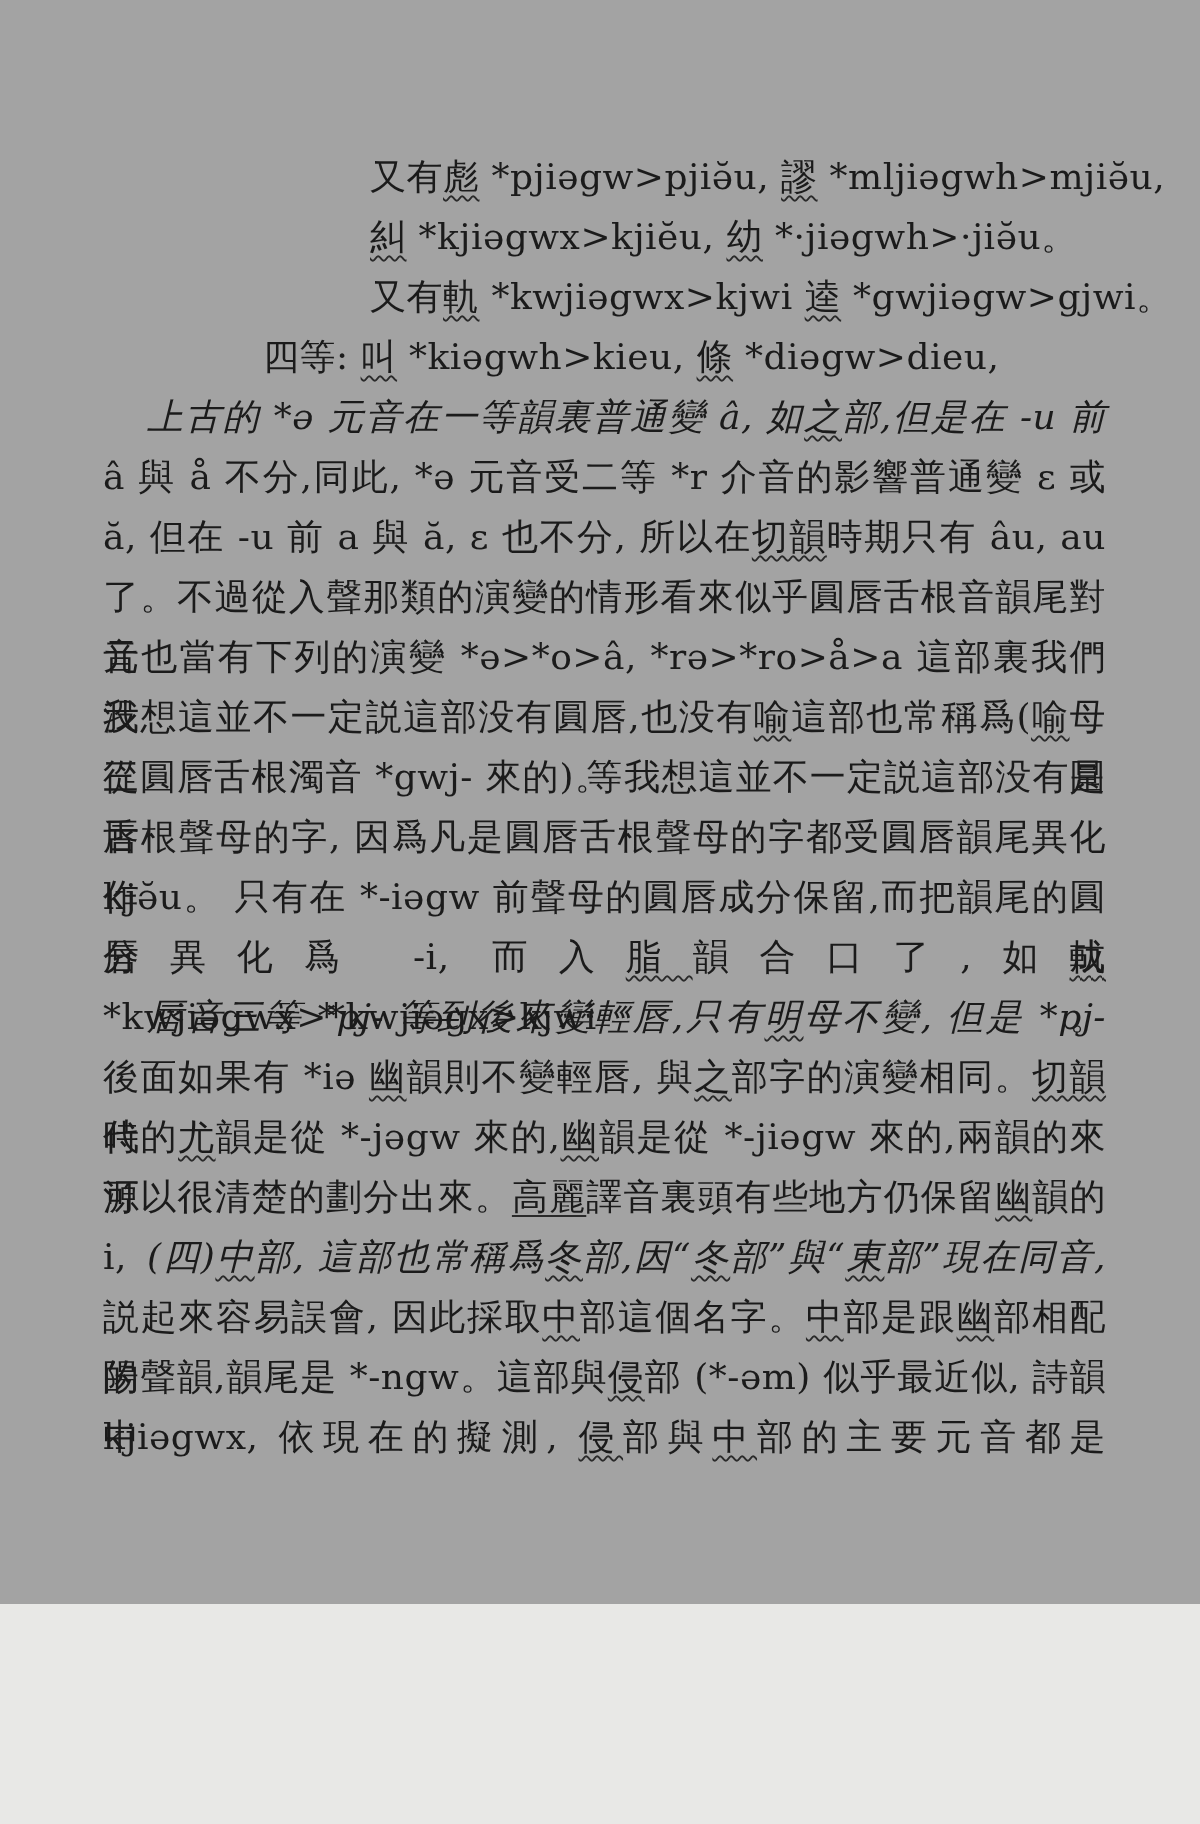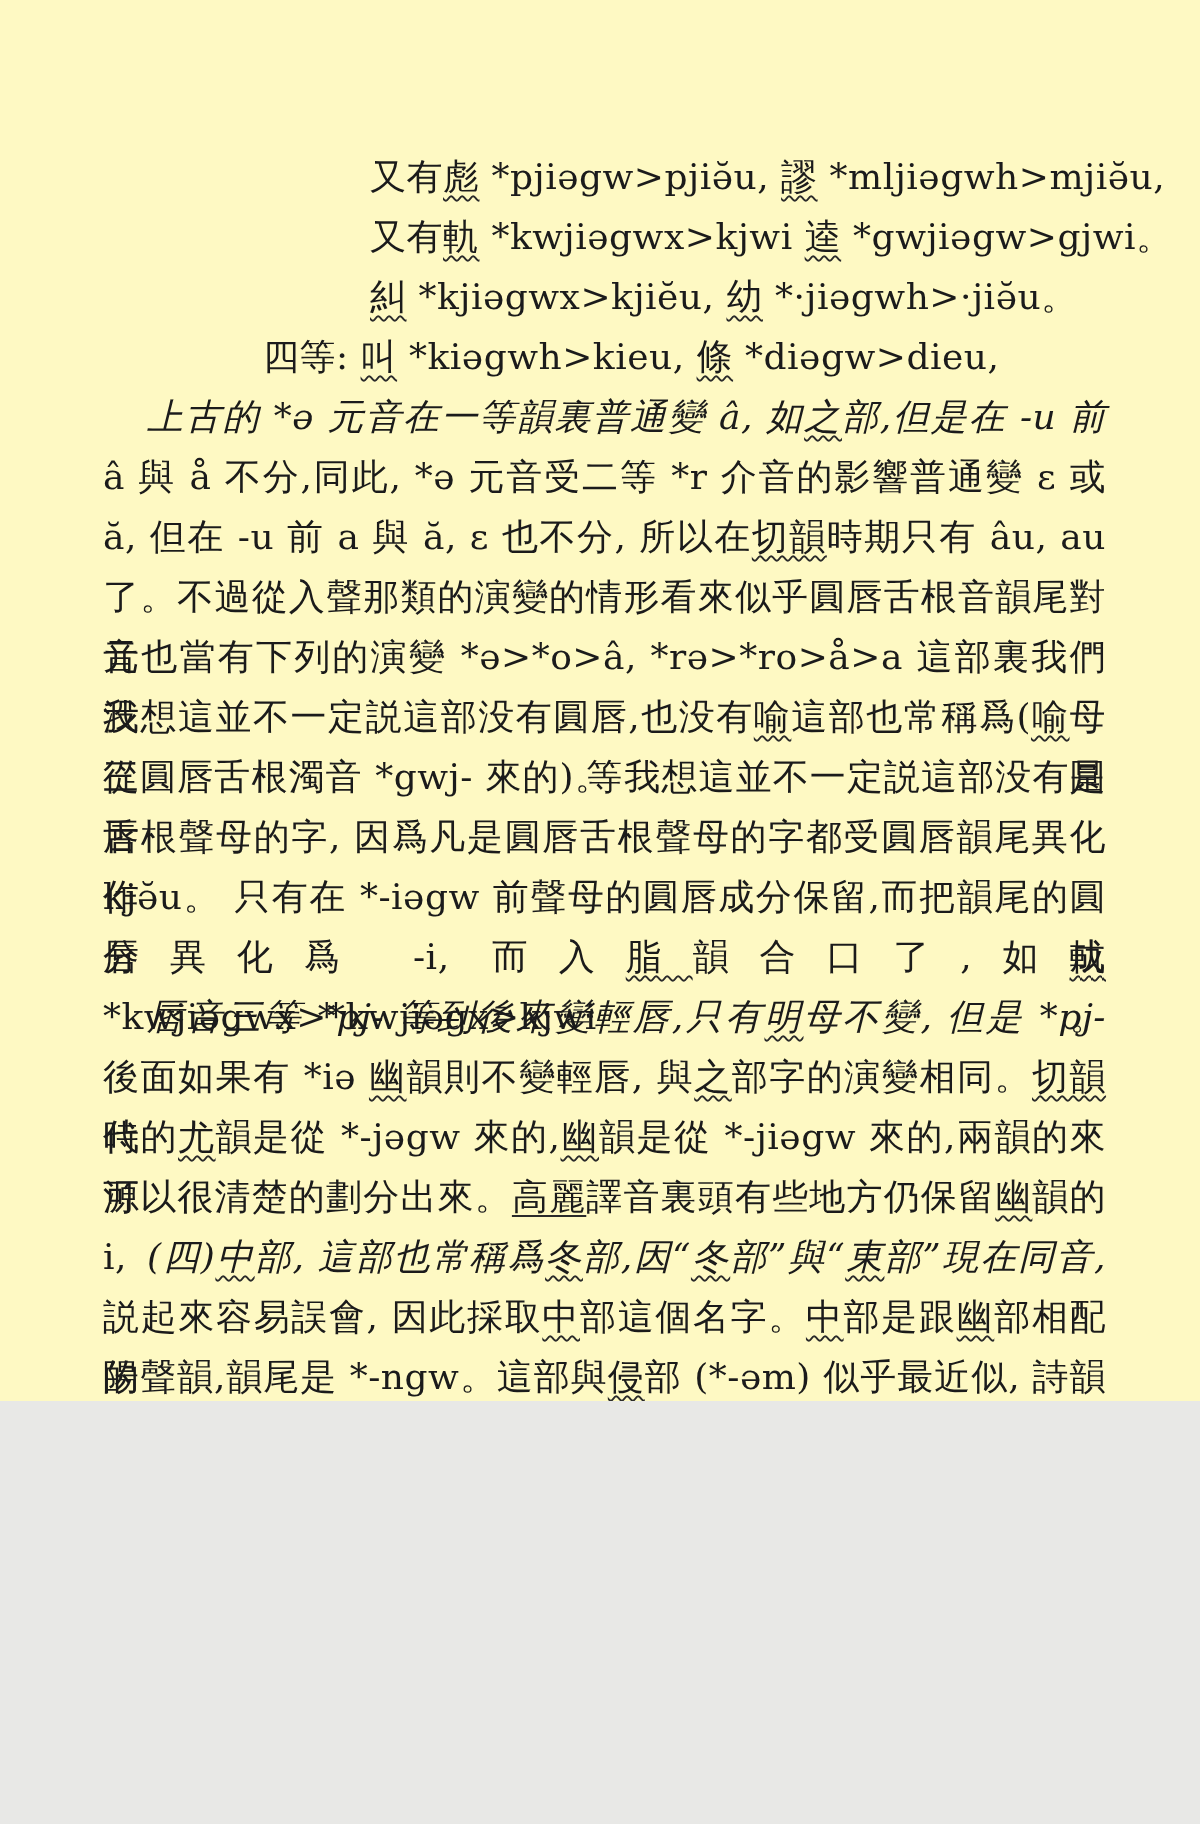--- a/index.html
+++ b/index.html
@@ -1,20 +1,20 @@
 <!DOCTYPE html>
 <html><head>
 <meta charset="utf-8">
 <style>
   html,body{margin:0;padding:0;background:#e8e8e6;}
   .page{
     position:relative;
-    width:1200px;height:1401px;
+    width:1200px;height:1604px;
     margin:0 auto;
-    background:#fef9c3;
+    background:#a3a3a3;
     overflow:hidden;
     font-family:"DejaVu Serif","Liberation Serif",serif;
     color:#1b1b1b;
   }
   .textblock{
     position:absolute;
     left:103px;top:147px;
     width:1003px;
   }
   .line{
@@ -54,22 +54,22 @@
     line-height:40px;
     color:#1b1b1b;
   }
 </style>
 </head>
 <body>
 
 <div class="page">
   <div class="textblock" id="textblock">
       <div class="line ind-ex"><span>又有</span><span class="u-wavy">彪</span><span> *pjiəgw&gt;pjiə̆u,  </span><span class="u-wavy">謬</span><span> *mljiəgwh&gt;mjiə̆u,</span></div>
+      <div class="line ind-ex"><span class="u-wavy">糾</span><span> *kjiəgwx&gt;kjiĕu, </span><span class="u-wavy">幼</span><span> *·jiəgwh&gt;·jiə̆u。</span></div>
       <div class="line ind-ex"><span>又有</span><span class="u-wavy">軌</span><span> *kwjiəgwx&gt;kjwi  </span><span class="u-wavy">逵</span><span> *gwjiəgw&gt;gjwi。</span></div>
-      <div class="line ind-ex"><span class="u-wavy">糾</span><span> *kjiəgwx&gt;kjiĕu, </span><span class="u-wavy">幼</span><span> *·jiəgwh&gt;·jiə̆u。</span></div>
       <div class="line ind-lbl"><span>四等: </span><span class="u-wavy">叫</span><span> *kiəgwh&gt;kieu,  </span><span class="u-wavy">條</span><span> *diəgw&gt;dieu,</span></div>
       <div class="line ind-p j"><span>上古的 *ə 元音在一等韻裏普通變 â, 如</span><span class="u-wavy">之</span><span>部,但是在 -u 前</span></div>
       <div class="line  j"><span>â 與 å 不分,同此, *ə 元音受二等 *r 介音的影響普通變 ε 或</span></div>
       <div class="line  j"><span>ă, 但在 -u 前 a 與 ă, ε 也不分, 所以在</span><span class="u-wavy">切韻</span><span>時期只有 âu, au</span></div>
       <div class="line  j"><span>了。不過從入聲那類的演變的情形看來似乎圓唇舌根音韻尾對元</span></div>
       <div class="line  j"><span>音也當有下列的演變 *ə&gt;*o&gt;â, *rə&gt;*ro&gt;å&gt;a 這部裏我們没</span></div>
       <div class="line  j"><span>我想這並不一定説這部没有圓唇,也没有</span><span class="u-wavy">喻</span><span>這部也常稱爲(</span><span class="u-wavy">喻</span><span>母三等是</span></div>
       <div class="line  j"><span>從圓唇舌根濁音 *gwj- 來的)。 我想這並不一定説這部没有圓唇</span></div>
       <div class="line  j"><span>舌根聲母的字, 因爲凡是圓唇舌根聲母的字都受圓唇韻尾異化作</span></div>
       <div class="line  j"><span>kjə̆u。 只有在 *-iəgw 前聲母的圓唇成分保留,而把韻尾的圓唇成</span></div>

